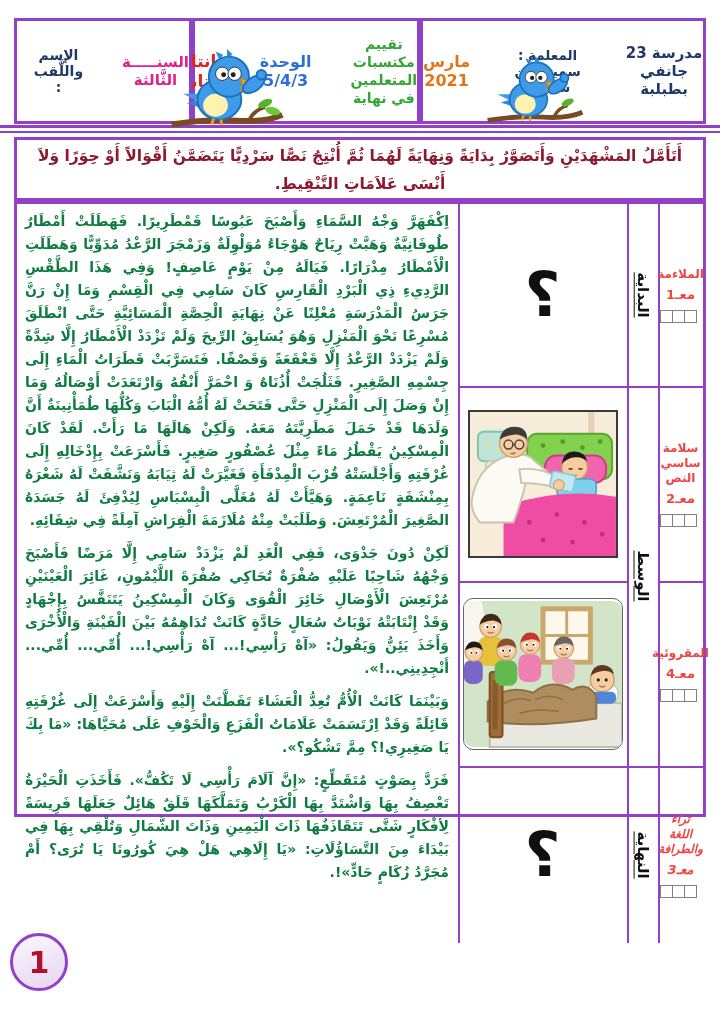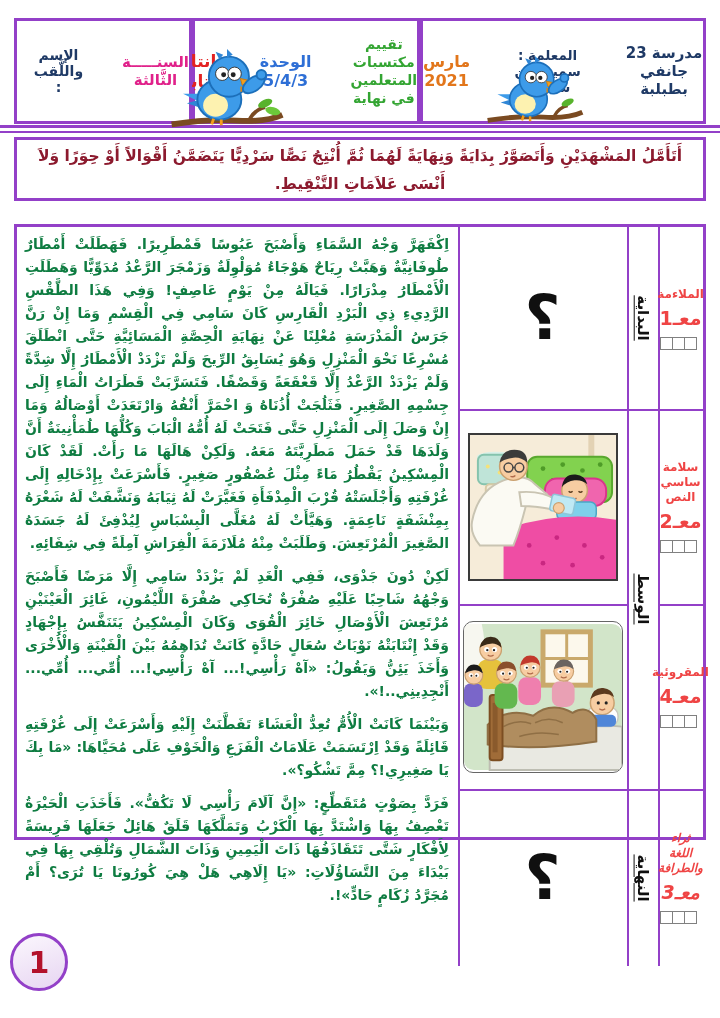--- a/index.html
+++ b/index.html
@@ -34,21 +34,21 @@
   .name-line{color:var(--navy);font-size:14px;}
   .dotted-line{width:150px;border-bottom:2px dotted #7a7a7a;height:10px;}
 
   .hr1{position:absolute;left:0;top:125px;width:720px;height:3px;background:var(--purple);}
   .hr2{position:absolute;left:0;top:131px;width:720px;height:2px;background:var(--purple);}
 
   .instruction-box{position:absolute;left:14px;top:137px;width:692px;height:64px;
        border:3px solid var(--purple);color:var(--maroon);font-weight:bold;font-size:15.5px;
        text-align:center;line-height:28px;padding:2px 6px;background:#fff;}
 
-  .main-table{position:absolute;left:14px;top:224px;width:692px;height:616px;
+  .main-table{position:absolute;left:14px;top:201px;width:692px;height:616px;
        border:3px solid var(--purple);background:#fff;}
   .vline,.hline{position:absolute;background:var(--purple);}
   .vline{width:2px;height:739px;top:0;}
   .hline{height:2px;}
 
   .text-cell{position:absolute;left:0;top:0;width:441px;height:739px;overflow:hidden;
        padding:6px 9px 6px 8px;color:var(--green);font-weight:bold;font-size:14px;
        line-height:23px;text-align:justify;direction:rtl;}
   .text-cell p{margin-bottom:10px;}
 
@@ -58,21 +58,21 @@
   .scene.rounded{border:1px solid #666;border-radius:10px;overflow:hidden;}
 
   .label-cell{position:absolute;left:610px;width:31px;display:flex;align-items:center;justify-content:center;overflow:hidden;}
   .rot-label{transform:rotate(90deg);white-space:nowrap;font-weight:bold;font-size:15px;
        color:#101010;text-decoration:underline;text-underline-offset:3px;}
 
   .crit-cell{position:absolute;left:641px;width:45px;display:flex;flex-direction:column;
        align-items:center;justify-content:center;gap:5px;color:#ef4444;font-weight:bold;
        text-align:center;padding:2px 1px;}
   .crit-label{font-size:12px;line-height:15px;}
-  .crit-code{font-size:19px;}
+  .crit-code{font-size:13px;}
   .score-strip{display:flex;width:36px;height:13px;align-self:flex-end;margin-left:2px;margin-top:3px;}
   .score-box{flex:1;border:1px solid #808080;background:#fff;margin-left:-1px;}
 
   .page-circle{position:absolute;left:10px;top:933px;width:58px;height:58px;border-radius:50%;
        border:3px solid var(--purple);background:linear-gradient(160deg,#fbf7fd,#e7d5f2);
        display:flex;align-items:center;justify-content:center;color:#b3112b;
        font-size:30px;font-weight:bold;z-index:6;}
 
   .bird{position:absolute;z-index:4;}
   .bird1{left:166px;top:48px;width:122px;height:84px;}

